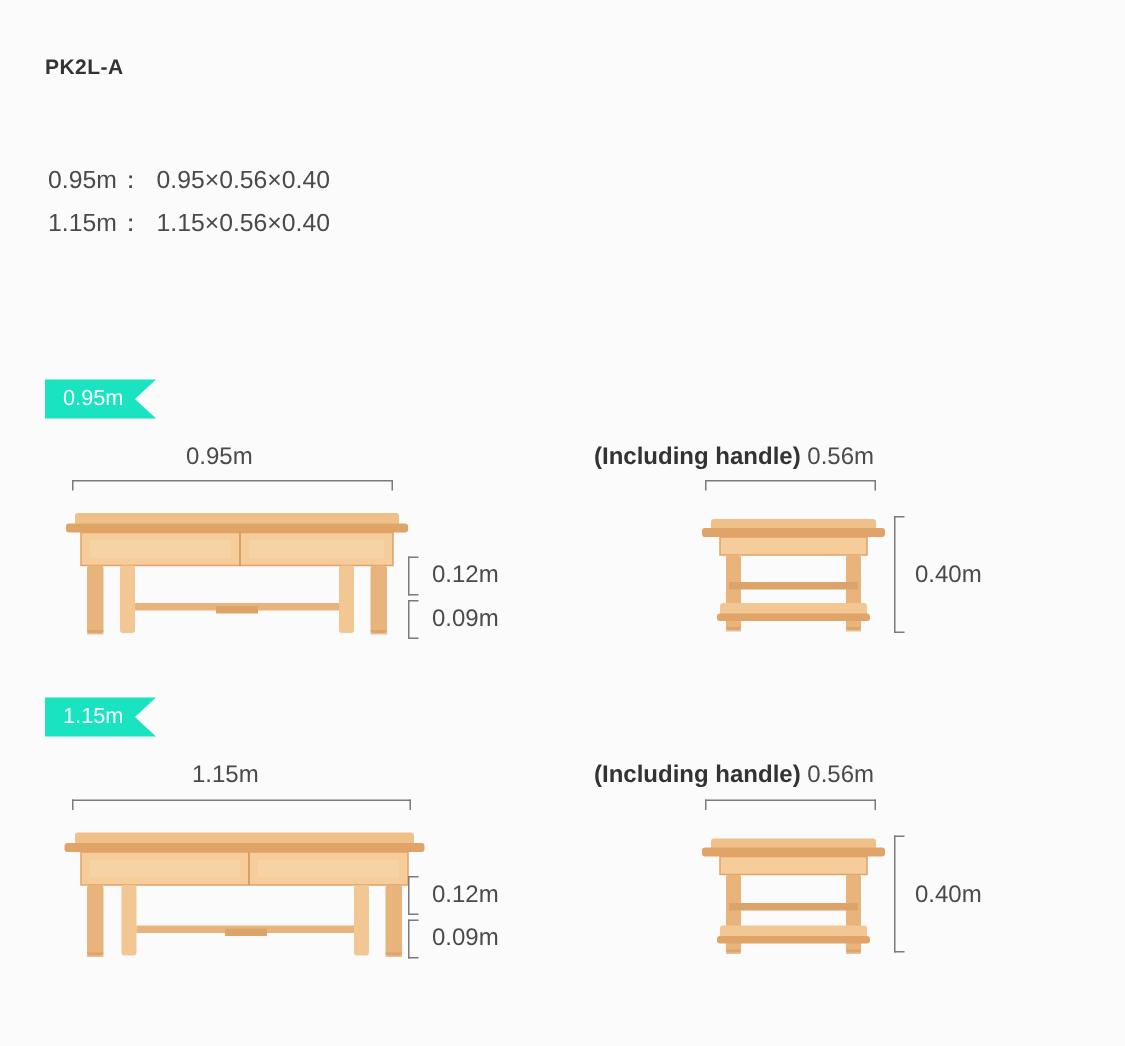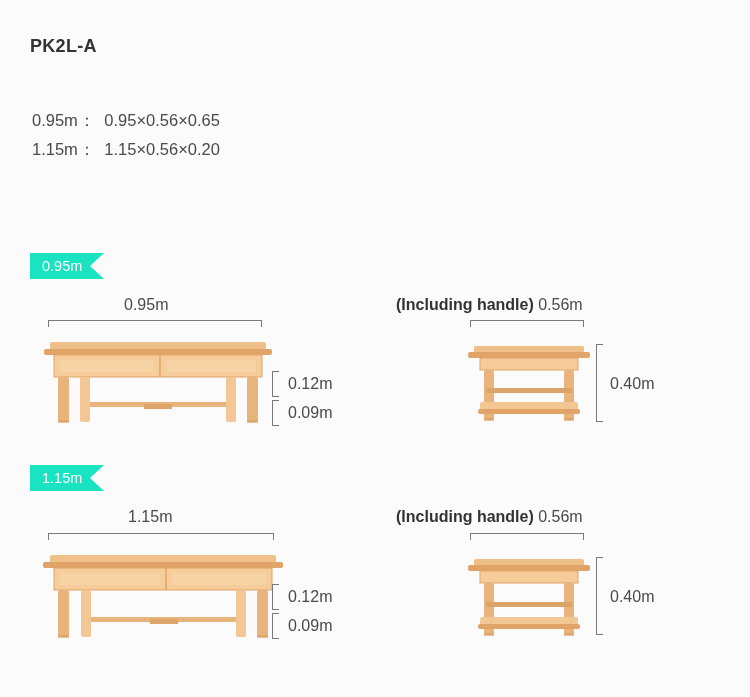--- a/index.html
+++ b/index.html
@@ -19,21 +19,21 @@
     position: relative;
     width: 750px;
     height: 697px;
   }
 
   
   .title {
     position: absolute;
     left: 30px;
     top: 36px;
-    font-size: 18px;
+    font-size: 14px;
     font-weight: bold;
     color: #333;
     letter-spacing: 0.3px;
   }
 
   
   .specs {
     position: absolute;
     left: 32px;
     top: 106px;
@@ -121,24 +121,24 @@
 </style>
 </head>
 <body>
 
 <div class="page">
 
   <div class="title">PK2L-A</div>
 
   <div class="specs">
     <div class="spec-row">
-      <span class="spec-key">0.95m</span><span class="spec-colon">：</span><span class="spec-val">0.95×0.56×0.65</span>
+      <span class="spec-key">0.95m</span><span class="spec-colon">：</span><span class="spec-val">0.95×0.56×0.40</span>
     </div>
     <div class="spec-row">
-      <span class="spec-key">1.15m</span><span class="spec-colon">：</span><span class="spec-val">1.15×0.56×0.20</span>
+      <span class="spec-key">1.15m</span><span class="spec-colon">：</span><span class="spec-val">1.15×0.56×0.40</span>
     </div>
   </div>
 
   <div class="ribbon" style="left:30px; top:253px;">
     <span>0.95m</span>
   </div>
 
   <div class="meas" style="left:124px; top:296px;">0.95m</div>
 
   <div class="hbracket" style="left:48px; top:320px; width:214px;"></div>

